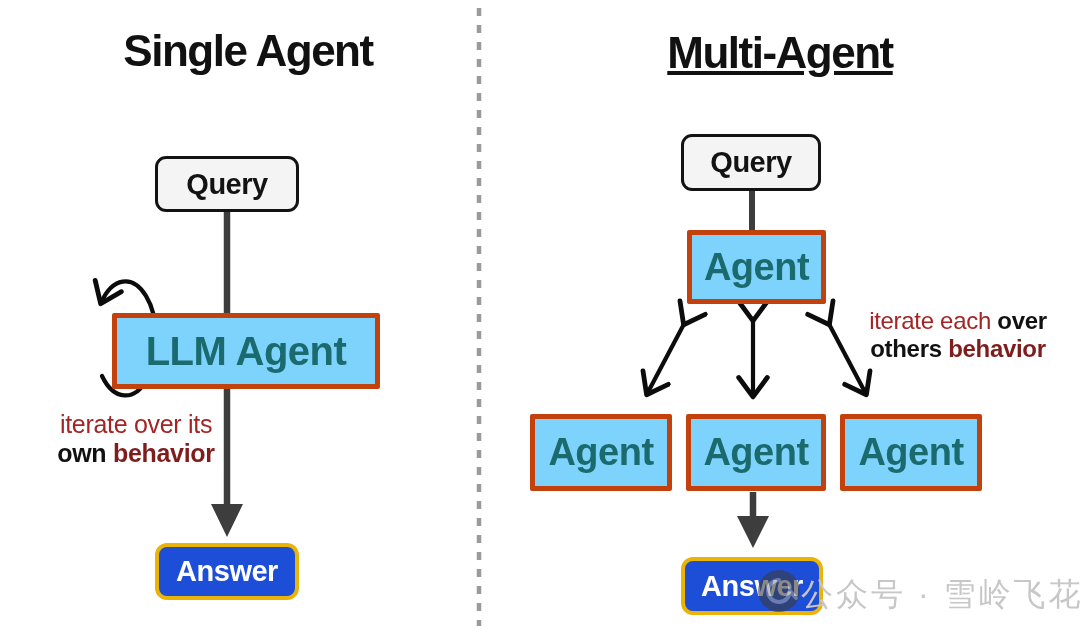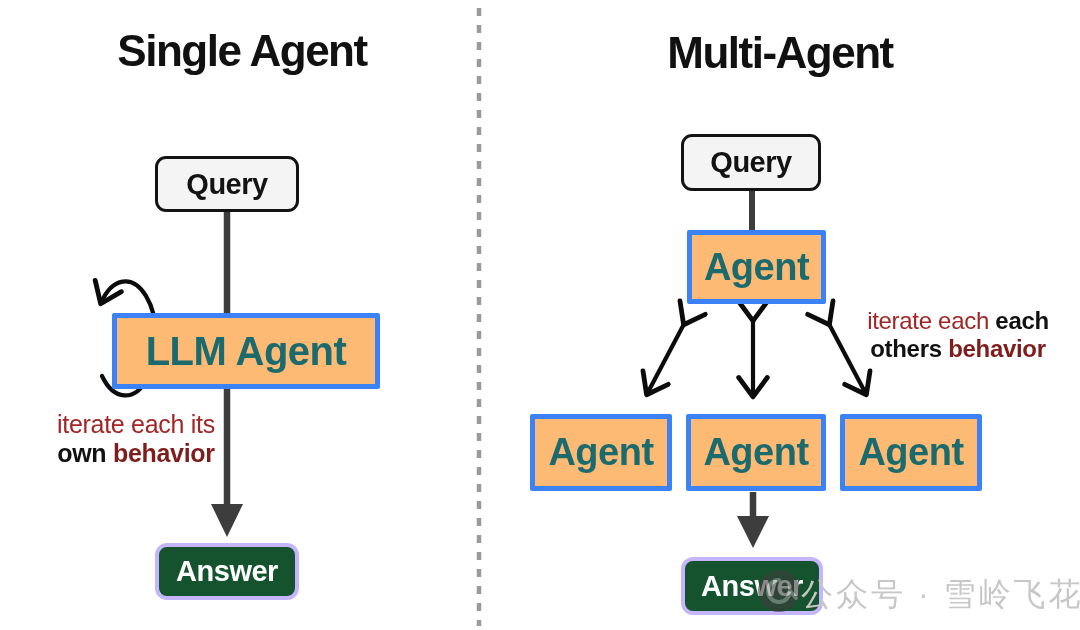--- a/index.html
+++ b/index.html
@@ -18,47 +18,47 @@
 
   .title{
     position:absolute;
     z-index:2;
     font-size:44px;
     font-weight:700;
     letter-spacing:-1.5px;
     color:#111111;
     text-align:center;
   }
-  .title.left{left:2px;width:480px;top:26px;}
-  .title.right{left:530px;width:500px;top:28px;}
+  .title.left{left:8px;width:480px;top:26px;}
+  .title.right{left:530px;width:500px;top:28px;text-decoration:underline;}
 
   .node{
     position:absolute;
     z-index:2;
     display:flex;align-items:center;justify-content:center;
     box-sizing:border-box;
     font-weight:700;
     letter-spacing:-0.5px;
   }
   .query-box{
     background:#f4f4f4;
     border:3.5px solid #131313;
     border-radius:11px;
     color:#131313;
     font-size:29px;
   }
   .agent-box{
-    background:#fdba74;
-    border:5px solid #3b82f6;
+    background:#7dd3fc;
+    border:5px solid #c2410c;
     border-radius:2px;
     color:#1b6a6e;
   }
   .answer-box{
-    background:#14532d;
-    border:4px solid #c4b5fd;
+    background:#1d4ed8;
+    border:4px solid #eab308;
     border-radius:12px;
     color:#ffffff;
     font-size:29px;
   }
 
   .annotation{
     position:absolute;
     z-index:2;
     text-align:center;
     font-size:25px;
@@ -109,36 +109,36 @@
     <polygon points="737,516 769,516 753,548" fill="#3d3d3d"></polygon>
   </svg>
 
   <div class="title left">Single Agent</div>
 
   <div class="node query-box" style="left:155px;top:156px;width:144px;height:56px;">Query</div>
 
   <div class="node agent-box" style="left:112px;top:313px;width:268px;height:76px;font-size:40px;">LLM Agent</div>
 
   <div class="annotation" style="left:6px;top:410px;width:260px;">
-    <span class="red">iterate each its</span><br>
+    <span class="red">iterate over its</span><br>
     <span class="blk-b">own</span>
     <span class="red-b">behavior</span>
   </div>
 
   <div class="node answer-box" style="left:155px;top:543px;width:144px;height:57px;">Answer</div>
 
   <div class="title right">Multi-Agent</div>
 
   <div class="node query-box" style="left:681px;top:134px;width:140px;height:57px;">Query</div>
 
   <div class="node agent-box" style="left:687px;top:230px;width:139px;height:74px;font-size:38px;">Agent</div>
 
   <div class="annotation" style="left:856px;top:307px;width:204px;font-size:24px;line-height:28px;">
     <span class="red">iterate each</span>
-    <span class="blk-b">each</span><br>
+    <span class="blk-b">over</span><br>
     <span class="blk-b">others</span>
     <span class="red-b">behavior</span>
   </div>
 
   <div class="node agent-box" style="left:530px;top:414px;width:142px;height:77px;font-size:38px;">Agent</div>
   <div class="node agent-box" style="left:686px;top:414px;width:140px;height:77px;font-size:38px;">Agent</div>
   <div class="node agent-box" style="left:840px;top:414px;width:142px;height:77px;font-size:38px;">Agent</div>
 
   <div class="node answer-box" style="left:681px;top:557px;width:142px;height:58px;">Answer</div>
 

